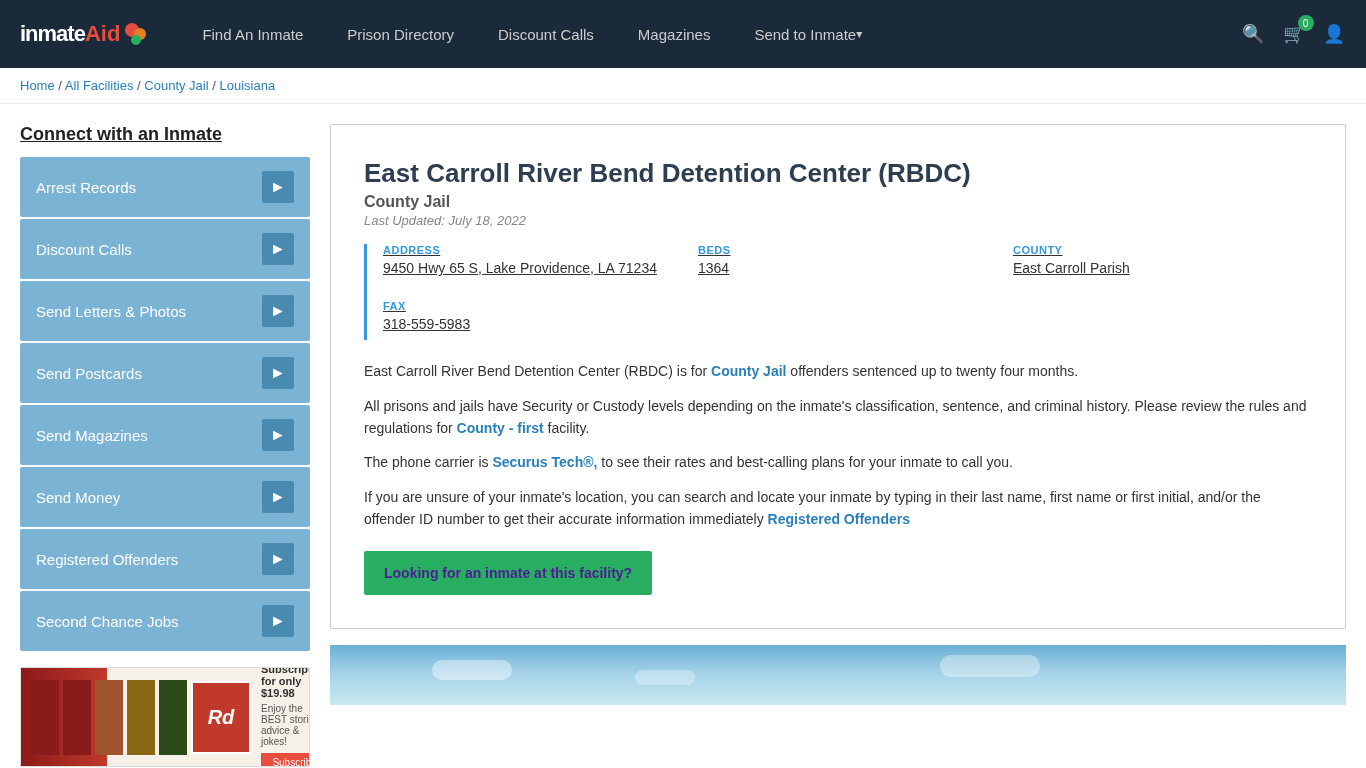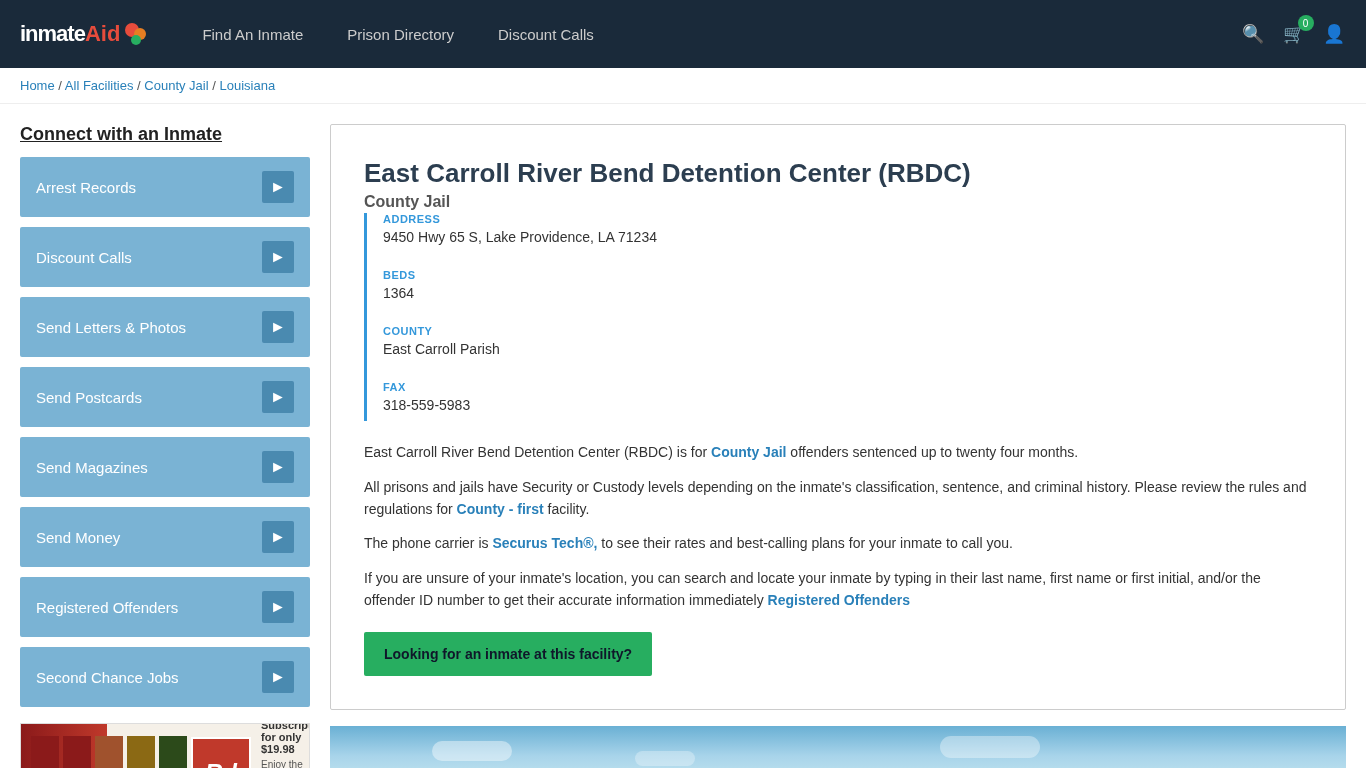--- a/index.html
+++ b/index.html
@@ -97,21 +97,21 @@
     .sidebar-title {
       font-size: 18px;
       font-weight: bold;
       text-decoration: underline;
       margin-bottom: 12px;
       color: #222;
     }
     .sidebar-menu {
       display: flex;
       flex-direction: column;
-      gap: 10px;
+      gap: 2px;
     }
     .sidebar-item {
       background: #7ab3d4;
       color: #fff;
       padding: 14px 16px;
       display: flex;
       align-items: center;
       justify-content: space-between;
       cursor: pointer;
       font-size: 15px;
@@ -142,21 +142,21 @@
       display: flex;
       align-items: center;
       width: 100%;
       height: 100%;
       background: linear-gradient(to right, #8b1a1a 0%, #c0392b 30%, #f5f0e8 30%);
       padding: 10px;
     }
     .ad-logo {
       background: #c0392b;
       color: #fff;
-      font-size: 24px;
+      font-size: 20px;
       font-weight: bold;
       font-style: italic;
       width: 60px;
       height: 73px;
       display: flex;
       align-items: center;
       justify-content: center;
       border: 2px solid #fff;
       flex-shrink: 0;
     }
@@ -192,25 +192,26 @@
       margin-bottom: 2px;
     }
     .facility-updated {
       font-size: 13px;
       color: #888;
       font-style: italic;
       margin-bottom: 16px;
     }
     .info-grid {
       display: grid;
-      grid-template-columns: 1fr;
+      grid-template-columns: 1fr 1fr 1fr;
       gap: 16px;
       border-left: 3px solid #3498db;
       padding-left: 16px;
       margin-bottom: 20px;
+      text-decoration: underline;
     }
     .info-label {
       font-size: 11px;
       font-weight: bold;
       color: #3498db;
       text-transform: uppercase;
       margin-bottom: 4px;
       letter-spacing: 0.5px;
     }
     .info-value {
@@ -229,21 +230,21 @@
 
     
     .action-buttons {
       display: flex;
       gap: 10px;
       margin-top: 20px;
       flex-wrap: wrap;
     }
     .btn-green {
       background: #27ae60;
-      color: #0f172a;
+      color: #4c1d95;
       border: none;
       padding: 14px 20px;
       font-size: 14px;
       cursor: pointer;
       border-radius: 2px;
       font-weight: bold;
     }
 
     
     .bottom-image {
@@ -276,20 +277,22 @@
     <svg width="28" height="28" viewBox="0 0 28 28" style="margin-left:2px;">
       <circle cx="10" cy="10" r="7" fill="#e74c3c"></circle>
       <circle cx="18" cy="14" r="6" fill="#e67e22"></circle>
       <circle cx="14" cy="20" r="5" fill="#27ae60"></circle>
     </svg>
   </div>
   <nav class="nav">
     <a class="nav-item">Find An Inmate</a>
     <a class="nav-item">Prison Directory</a>
     <a class="nav-item">Discount Calls</a>
+    <a class="nav-item">Magazines</a>
+    <a class="nav-item has-arrow">Send to Inmate</a>
   </nav>
   <div class="header-icons">
     <span class="header-icon">🔍</span>
     <span class="header-icon" style="position:relative;">
       🛒
       <span class="cart-badge">0</span>
     </span>
     <span class="header-icon">👤</span>
   </div>
 </header>
@@ -359,20 +362,21 @@
           <button class="ad-btn">Subscribe Now</button>
         </div>
       </div>
     </div>
   </aside>
 
   <main class="content">
     <div class="facility-card">
       <h1 class="facility-title">East Carroll River Bend Detention Center (RBDC)</h1>
       <div class="facility-type">County Jail</div>
+      <div class="facility-updated">Last Updated: July 18, 2022</div>
 
       <div class="info-grid">
         <div class="info-section">
           <div class="info-label">ADDRESS</div>
           <div class="info-value">9450 Hwy 65 S, Lake Providence, LA 71234</div>
         </div>
         <div class="info-section">
           <div class="info-label">BEDS</div>
           <div class="info-value">1364</div>
         </div>

